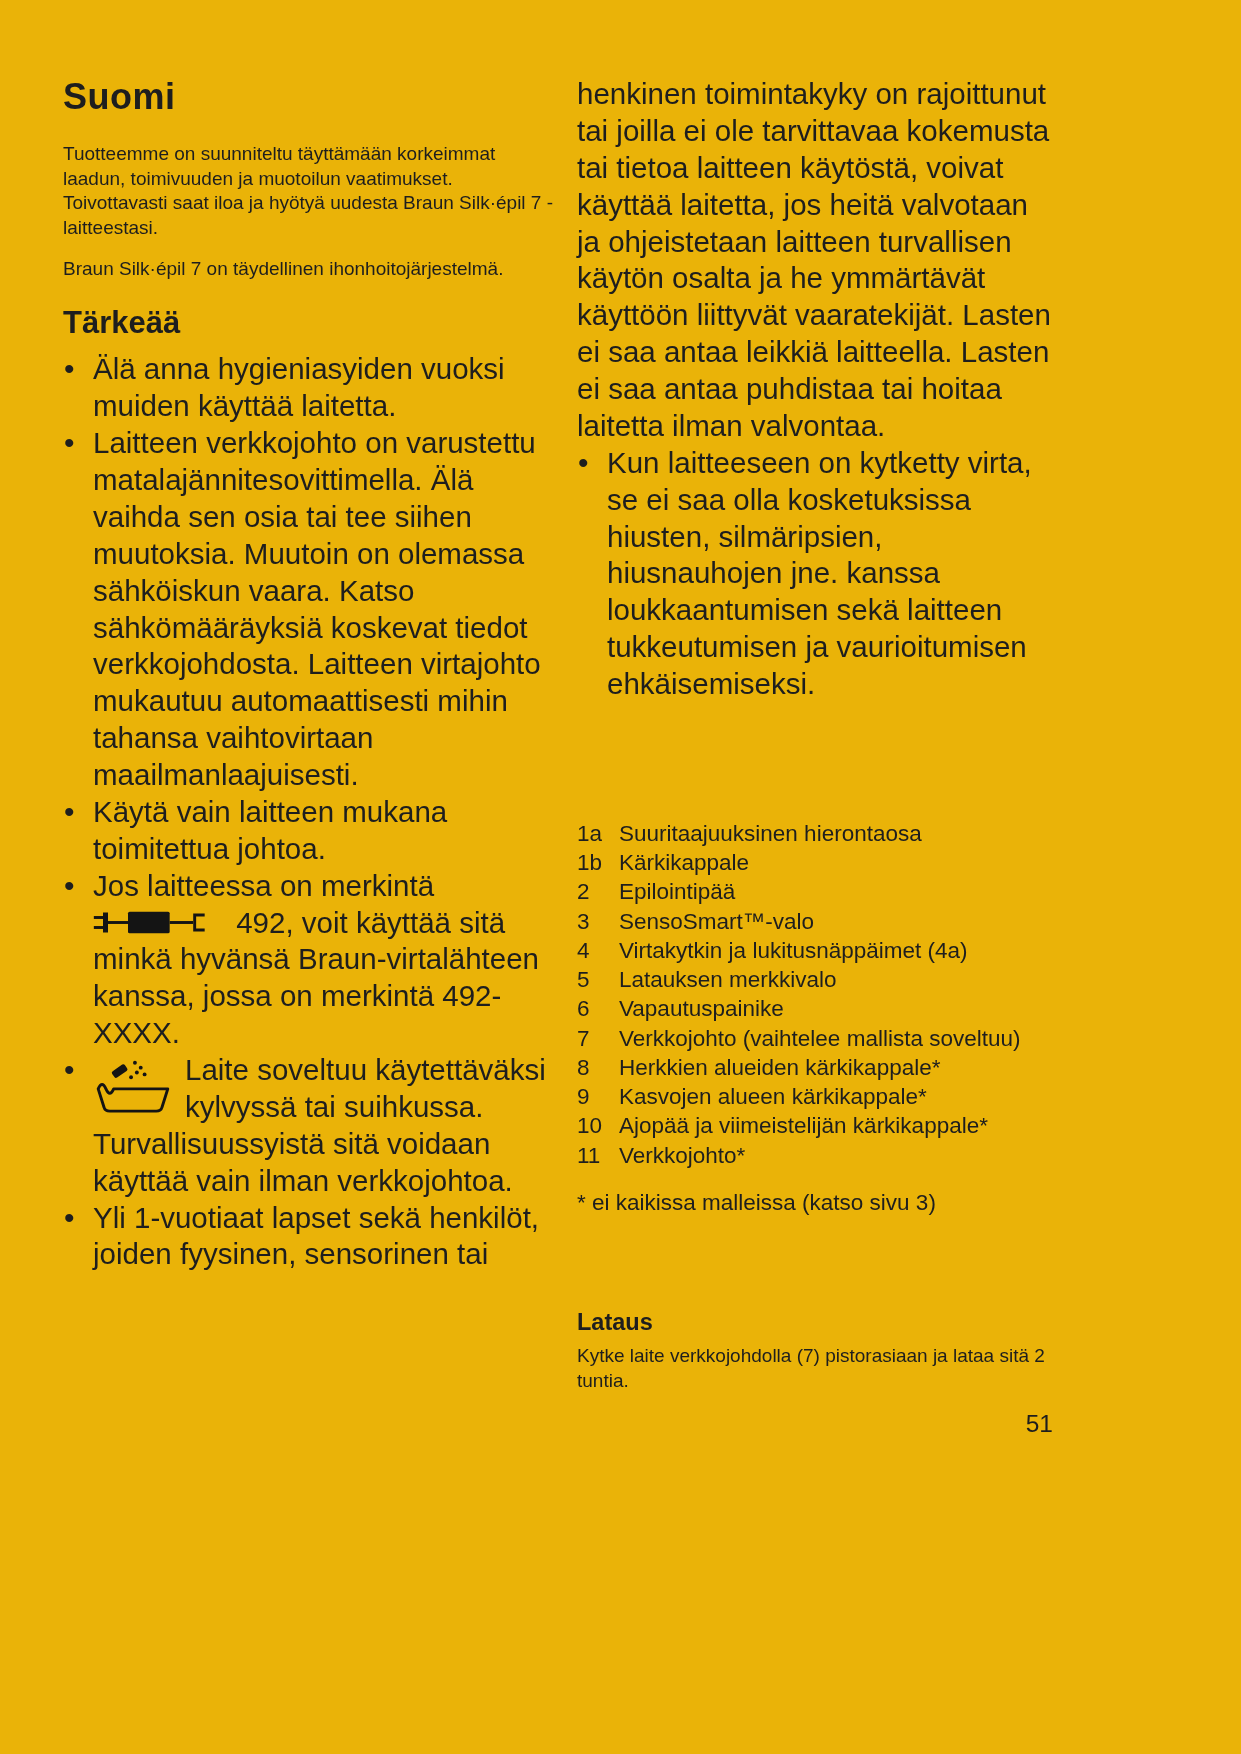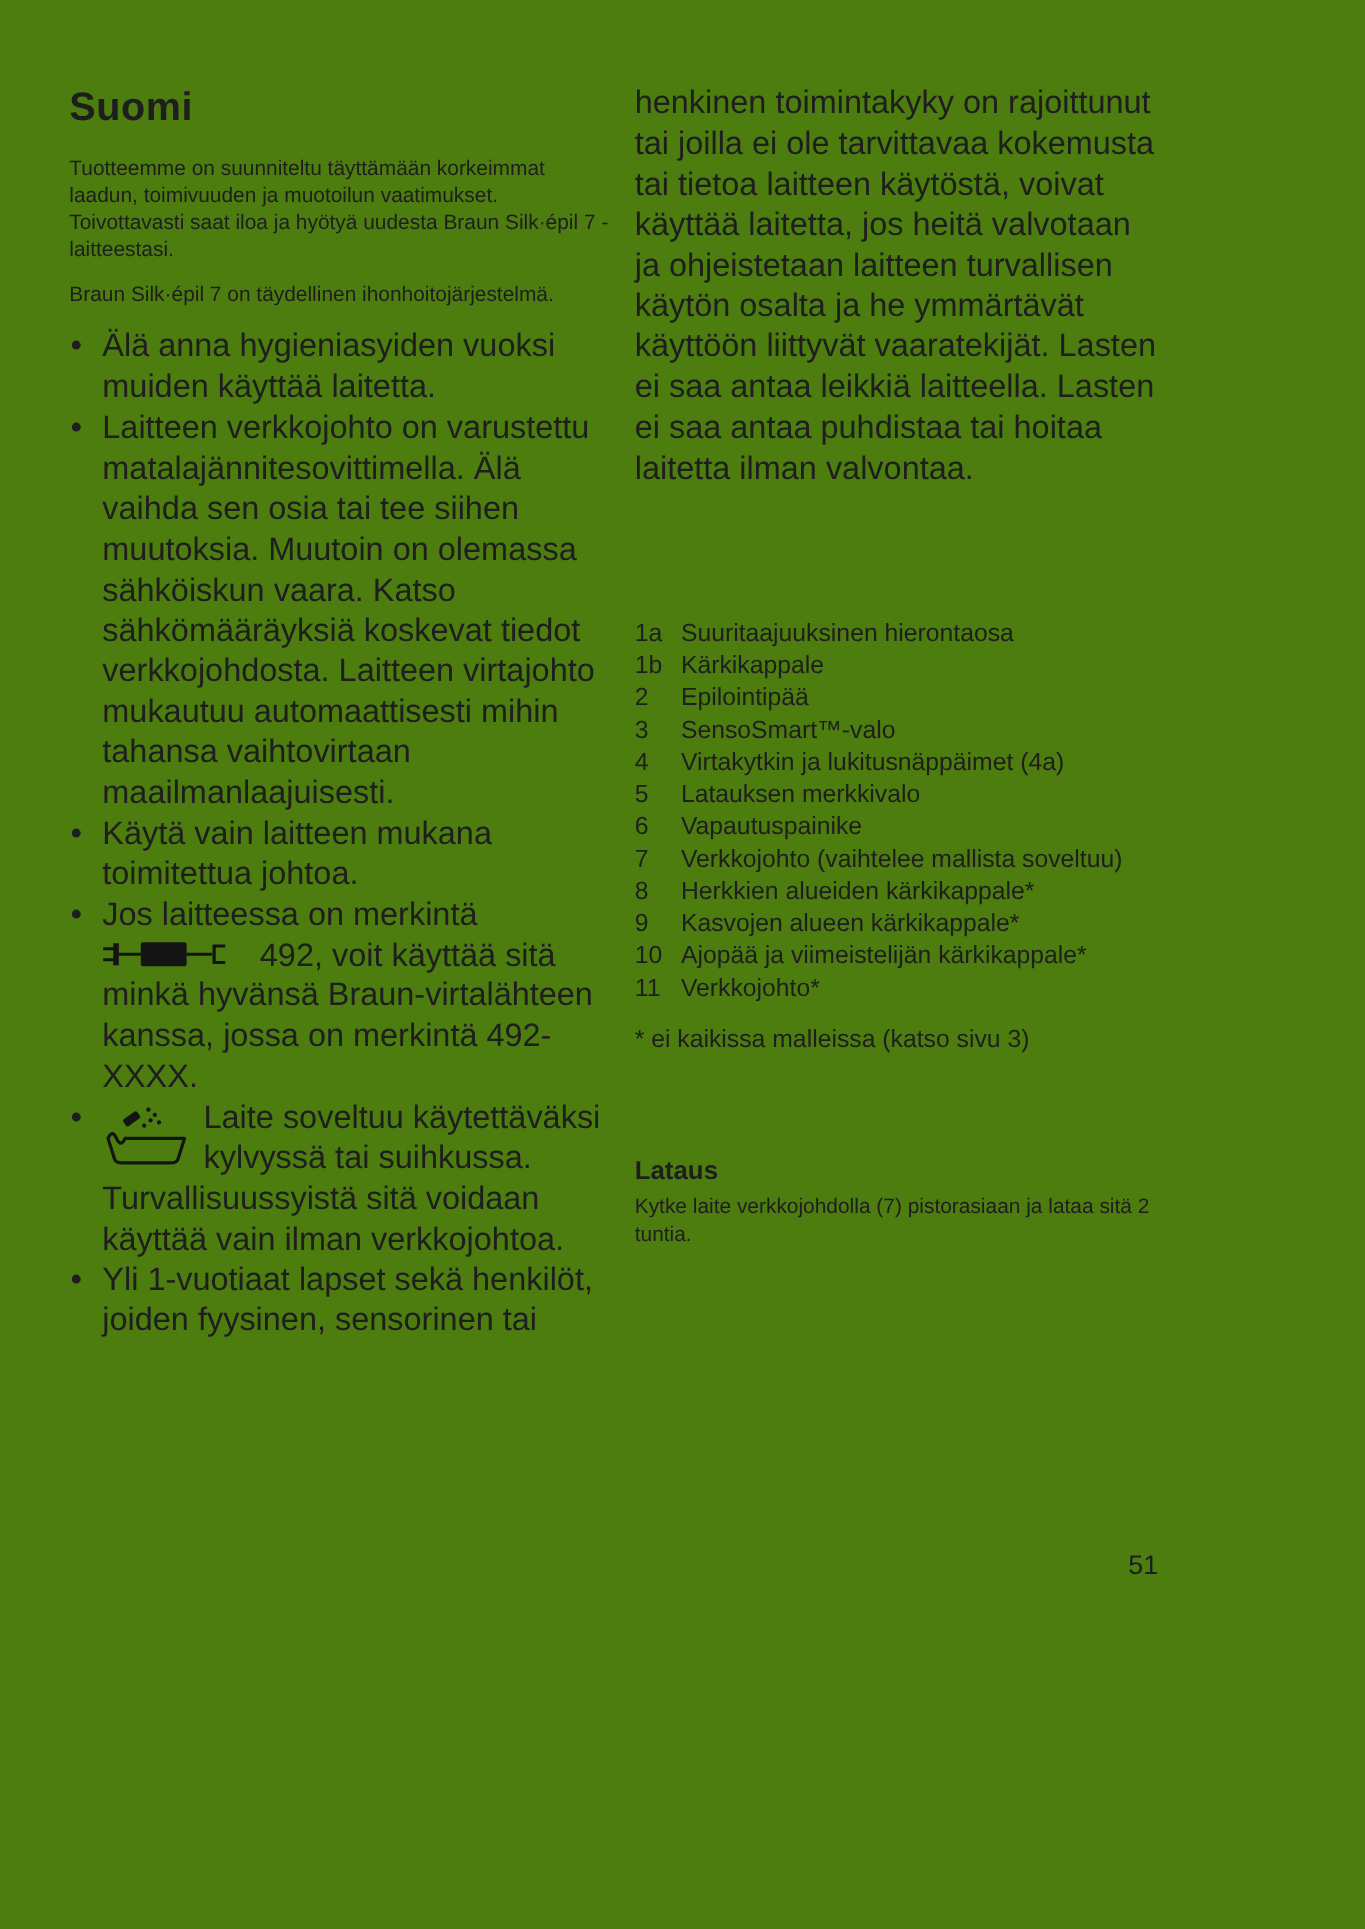--- a/index.html
+++ b/index.html
@@ -2,21 +2,21 @@
 <html lang="fi"><head>
 <meta charset="utf-8">
 <style>
   * { margin: 0; padding: 0; box-sizing: border-box; }
   html, body { background: #ececea; }
   .page {
     position: relative;
     width: 1241px;
     height: 1754px;
     margin: 0 auto;
-    background: #4d7c0f;
+    background: #eab308;
     outline: 1px solid #e2e2df;
     font-family: "Liberation Sans", "DejaVu Sans", sans-serif;
     color: #1e1e1e;
     overflow: hidden;
   }
   .col { position: absolute; top: 76px; }
   .col-left  { left: 63px;  width: 492px; }
   .col-right { left: 577px; width: 476px; }
 
   h1.doc-title {
@@ -101,20 +101,21 @@
 <body>
 
 <div class="page">
 
   <div class="col col-left">
     <h1 class="doc-title">Suomi</h1>
 
     <p class="small">Tuotteemme on suunniteltu täyttämään korkeimmat laadun, toimivuuden ja muotoilun vaatimukset. Toivottavasti saat iloa ja hyötyä uudesta Braun Silk·épil 7 -laitteestasi.</p>
     <p class="small">Braun Silk·épil 7 on täydellinen ihonhoitojärjestelmä.</p>
 
+    <h2 class="important-heading">Tärkeää</h2>
 
     <ul class="big-list">
       <li>
         <span>Älä anna hygieniasyiden vuoksi muiden käyttää laitetta.</span>
       </li>
       <li>
         <span>Laitteen verkkojohto on varustettu matalajännitesovittimella. Älä vaihda sen osia tai tee siihen muutoksia. Muutoin on olemassa sähköiskun vaara. Katso sähkömääräyksiä koskevat tiedot verkkojohdosta. Laitteen virtajohto mukautuu automaattisesti mihin tahansa vaihtovirtaan maailmanlaajuisesti.</span>
       </li>
       <li>
         <span>Käytä vain laitteen mukana toimitettua johtoa.</span>
@@ -150,20 +151,25 @@
       </li>
       <li>
         <span>Yli 1-vuotiaat lapset sekä henkilöt, joiden fyysinen, sensorinen tai</span>
       </li>
     </ul>
   </div>
 
   <div class="col col-right">
     <p class="big-text">henkinen toimintakyky on rajoittunut tai joilla ei ole tarvittavaa kokemusta tai tietoa laitteen käytöstä, voivat käyttää laitetta, jos heitä valvotaan ja ohjeistetaan laitteen turvallisen käytön osalta ja he ymmärtävät käyttöön liittyvät vaaratekijät. Lasten ei saa antaa leikkiä laitteella. Lasten ei saa antaa puhdistaa tai hoitaa laitetta ilman valvontaa.</p>
 
+    <ul class="big-list">
+      <li>
+        <span>Kun laitteeseen on kytketty virta, se ei saa olla kosketuksissa hiusten, silmäripsien, hiusnauhojen jne. kanssa loukkaantumisen sekä laitteen tukkeutumisen ja vaurioitumisen ehkäisemiseksi.</span>
+      </li>
+    </ul>
 
     <div class="kuvaus-section">
 
       <div class="desc-row">
         <span class="desc-num">1a</span>
         <span class="desc-text">Suuritaajuuksinen hierontaosa</span>
       </div>
       <div class="desc-row">
         <span class="desc-num">1b</span>
         <span class="desc-text">Kärkikappale</span>

